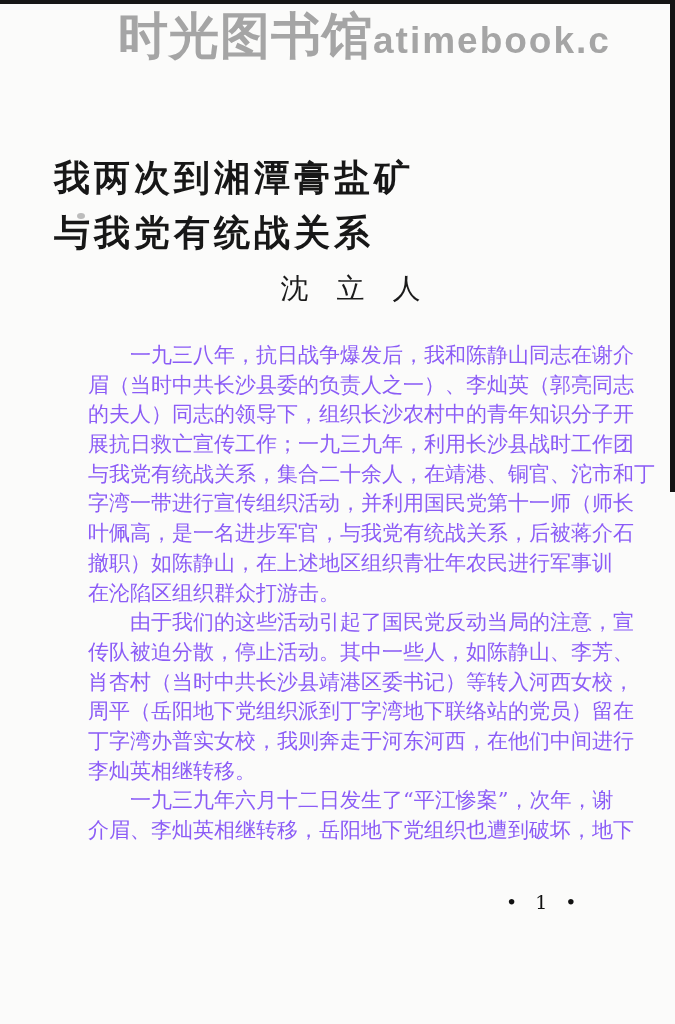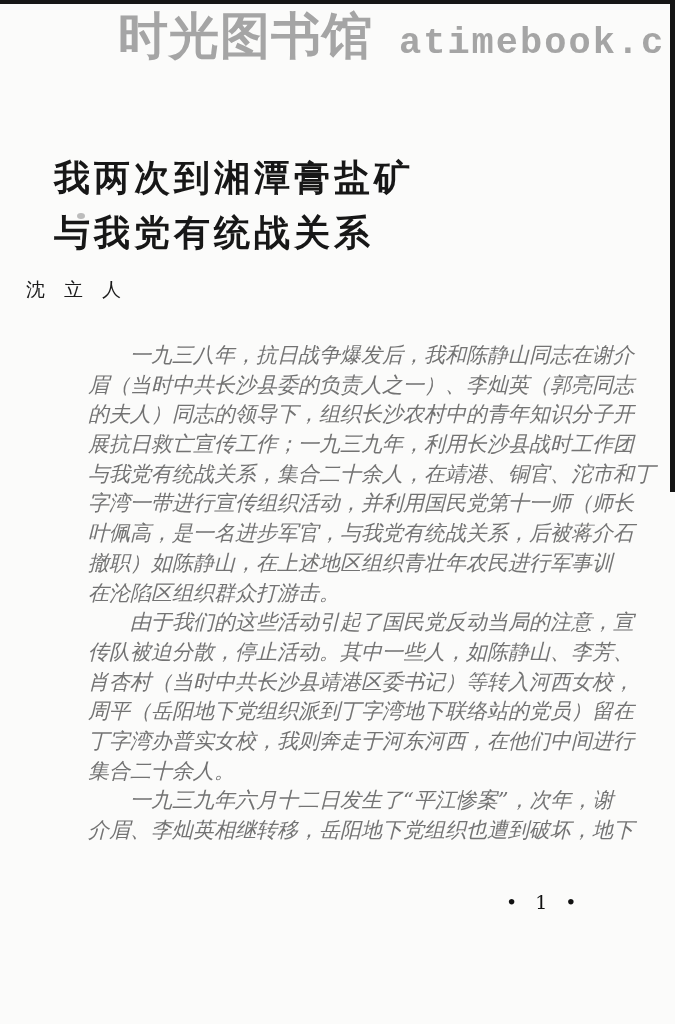--- a/index.html
+++ b/index.html
@@ -46,59 +46,57 @@
     font-weight: bold;
     line-height: 72px;
   }
   .watermark .wm-cjk {
     font-family: "DejaVu Sans", "Liberation Sans", sans-serif;
     font-size: 50px;
     letter-spacing: 1px;
     text-align: right;
   }
   .watermark .wm-latin {
-    font-family: Liberation Mono, monospace;
+    font-family: Liberation Sans, sans-serif;
     font-size: 37px;
-    margin-left: 26px;
     letter-spacing: 2px;
   }
   
   .title-block {
     position: absolute;
     top: 150px;
     left: 54px;
     width: 621px;
     font-weight: bold;
     font-size: 36px;
     line-height: 55px;
     letter-spacing: 4px;
     color: #171717;
   }
   
   .author {
     position: absolute;
     top: 272px;
     left: 26px;
     width: 649px;
-    text-align: left;
-    font-size: 19px;
+    text-align: center;
+    font-size: 28px;
     line-height: 34px;
     color: #1b1b1b;
   }
   
   .body-text {
     position: absolute;
     top: 341px;
     left: 88px;
     width: 548px;
     font-size: 21px;
     line-height: 29.7px;
     letter-spacing: 0px;
-    color: #737373;
-    font-style: italic;
+    color: #8b5cf6;
   }
   .body-line {
     white-space: nowrap;
     height: 29.7px;
   }
   
   .page-number {
     position: absolute;
     top: 891px;
     left: 506px;
@@ -136,20 +134,20 @@
     <div class="body-line">与我党有统战关系，集合二十余人，在靖港、铜官、沱市和丁</div>
     <div class="body-line">字湾一带进行宣传组织活动，并利用国民党第十一师（师长</div>
     <div class="body-line">叶佩高，是一名进步军官，与我党有统战关系，后被蒋介石</div>
     <div class="body-line">撤职）如陈静山，在上述地区组织青壮年农民进行军事训</div>
     <div class="body-line">在沦陷区组织群众打游击。</div>
     <div class="body-line">　　由于我们的这些活动引起了国民党反动当局的注意，宣</div>
     <div class="body-line">传队被迫分散，停止活动。其中一些人，如陈静山、李芳、</div>
     <div class="body-line">肖杏村（当时中共长沙县靖港区委书记）等转入河西女校，</div>
     <div class="body-line">周平（岳阳地下党组织派到丁字湾地下联络站的党员）留在</div>
     <div class="body-line">丁字湾办普实女校，我则奔走于河东河西，在他们中间进行</div>
-    <div class="body-line">集合二十余人。</div>
+    <div class="body-line">李灿英相继转移。</div>
     <div class="body-line">　　一九三九年六月十二日发生了“平江惨案”，次年，谢</div>
     <div class="body-line">介眉、李灿英相继转移，岳阳地下党组织也遭到破坏，地下</div>
   </div>
 
   <div class="page-number">• 1 •</div>
 
 </div>
 
 </body></html>

